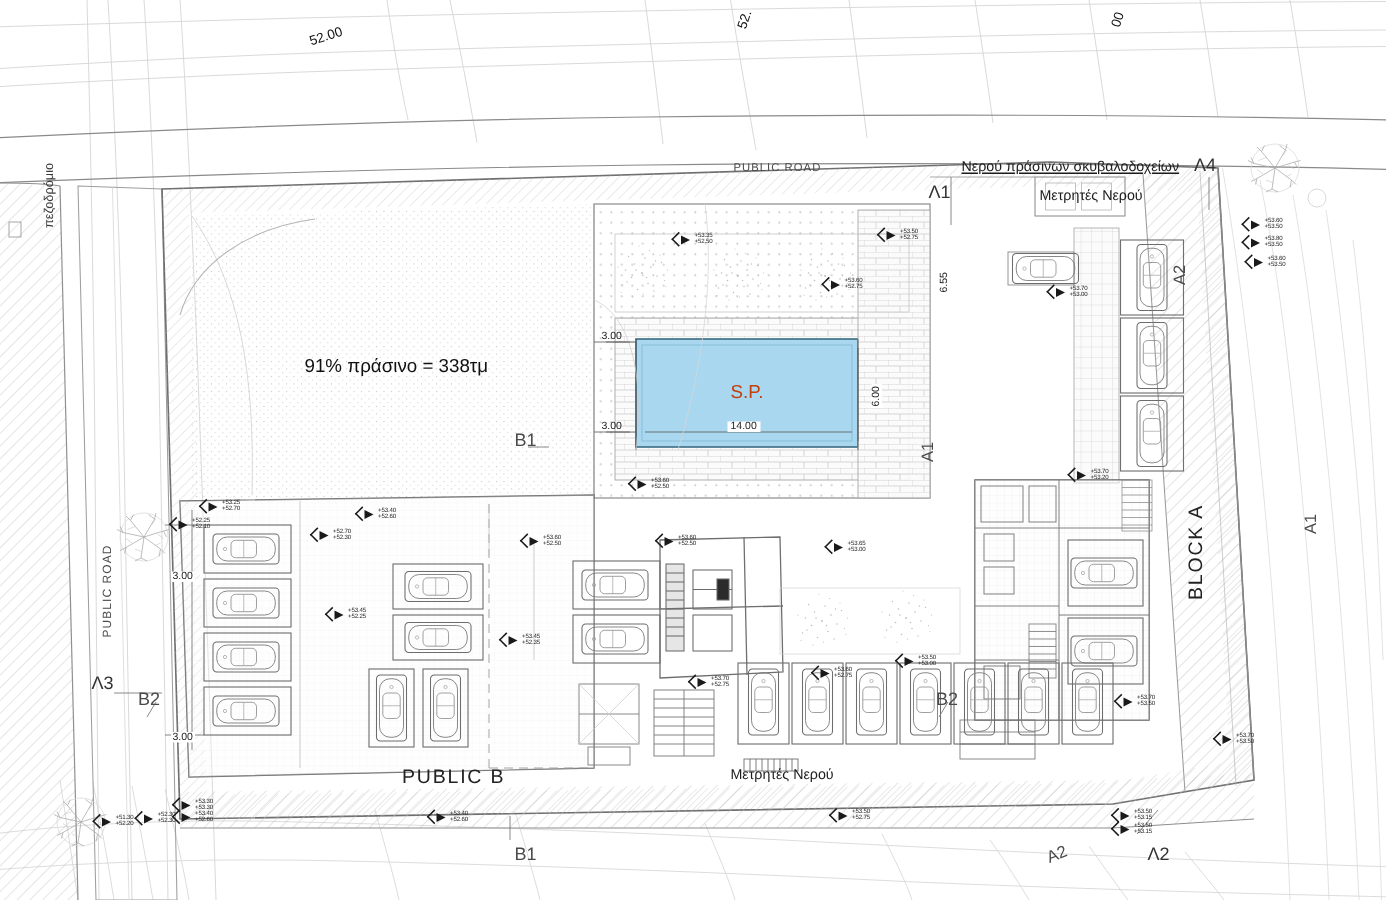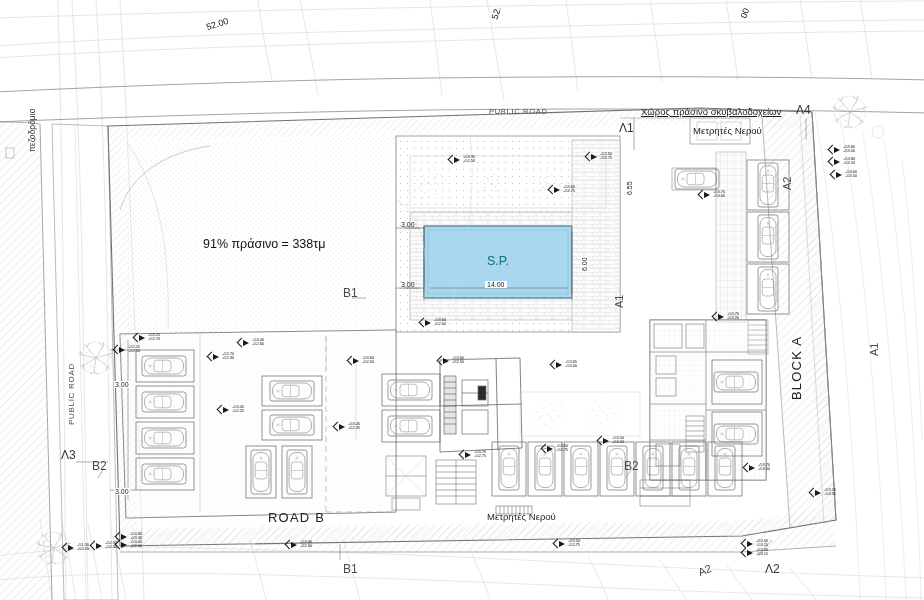--- a/index.html
+++ b/index.html
@@ -462,34 +462,34 @@
       <line x1="404" y1="288" x2="420" y2="288"></line>
     </g>
   </svg>
 
   <div class="lbl" style="left:206px;top:19px;font-size:9px;transform:rotate(-18deg);">52.00</div>
   <div class="lbl" style="left:490px;top:8px;font-size:9px;transform:rotate(-72deg);">52.</div>
   <div class="lbl" style="left:740px;top:8px;font-size:9px;transform:rotate(-72deg);">00</div>
 
   <div class="lbl" style="left:489px;top:107px;font-size:7.5px;letter-spacing:0.7px;color:#4a4a4a;">PUBLIC ROAD</div>
 
-  <div class="lbl" style="left:641px;top:106px;font-size:9.5px;text-decoration:underline;color:#1c1c1c;">Χώρος πράσινο σκυβαλοδοχείων</div>
+  <div class="lbl" style="left:641px;top:106px;font-size:9.5px;text-decoration:underline;color:#1c1c1c;">Νερού πράσινων σκυβαλοδοχείων</div>
   <div class="lbl" style="left:693px;top:125px;font-size:9.5px;color:#1c1c1c;">Μετρητές Νερού</div>
 
   <div class="lbl" style="left:203px;top:237px;font-size:12.5px;color:#111;">91% πράσινο = 338τμ</div>
 
-  <div class="lbl" style="left:487px;top:254px;font-size:12.5px;color:#0f766e;">S.P.</div>
+  <div class="lbl" style="left:487px;top:254px;font-size:12.5px;color:#c2410c;">S.P.</div>
 
   <div class="lbl rot90" style="left:27px;top:152px;font-size:8.5px;color:#3a3a3a;">πεζοδρόμιο</div>
 
   <div class="lbl rot90" style="left:67px;top:425px;font-size:8px;letter-spacing:0.7px;color:#4a4a4a;">PUBLIC ROAD</div>
 
   <div class="lbl rot90" style="left:789px;top:400px;font-size:13px;letter-spacing:1.2px;color:#222;">BLOCK A</div>
 
-  <div class="lbl" style="left:268px;top:510px;font-size:13px;letter-spacing:1.2px;color:#222;">ROAD B</div>
+  <div class="lbl" style="left:268px;top:510px;font-size:13px;letter-spacing:1.2px;color:#222;">PUBLIC B</div>
 
   <div class="lbl" style="left:487px;top:511px;font-size:9.5px;color:#1c1c1c;">Μετρητές Νερού</div>
 
   <div class="dim" style="left:401px;top:221px;">3.00</div>
   <div class="dim" style="left:401px;top:281px;">3.00</div>
   <div class="dim" style="left:485px;top:281px;background:#fff;padding:0 2px;">14.00</div>
   <div class="dim rot90" style="left:581px;top:272px;background:#fff;padding:0 1px;">6.00</div>
   <div class="dim rot90" style="left:626px;top:195px;">6.55</div>
   <div class="dim" style="left:114px;top:381px;background:#fff;padding:0 1px;">3.00</div>
   <div class="dim" style="left:114px;top:488px;background:#fff;padding:0 1px;">3.00</div>

